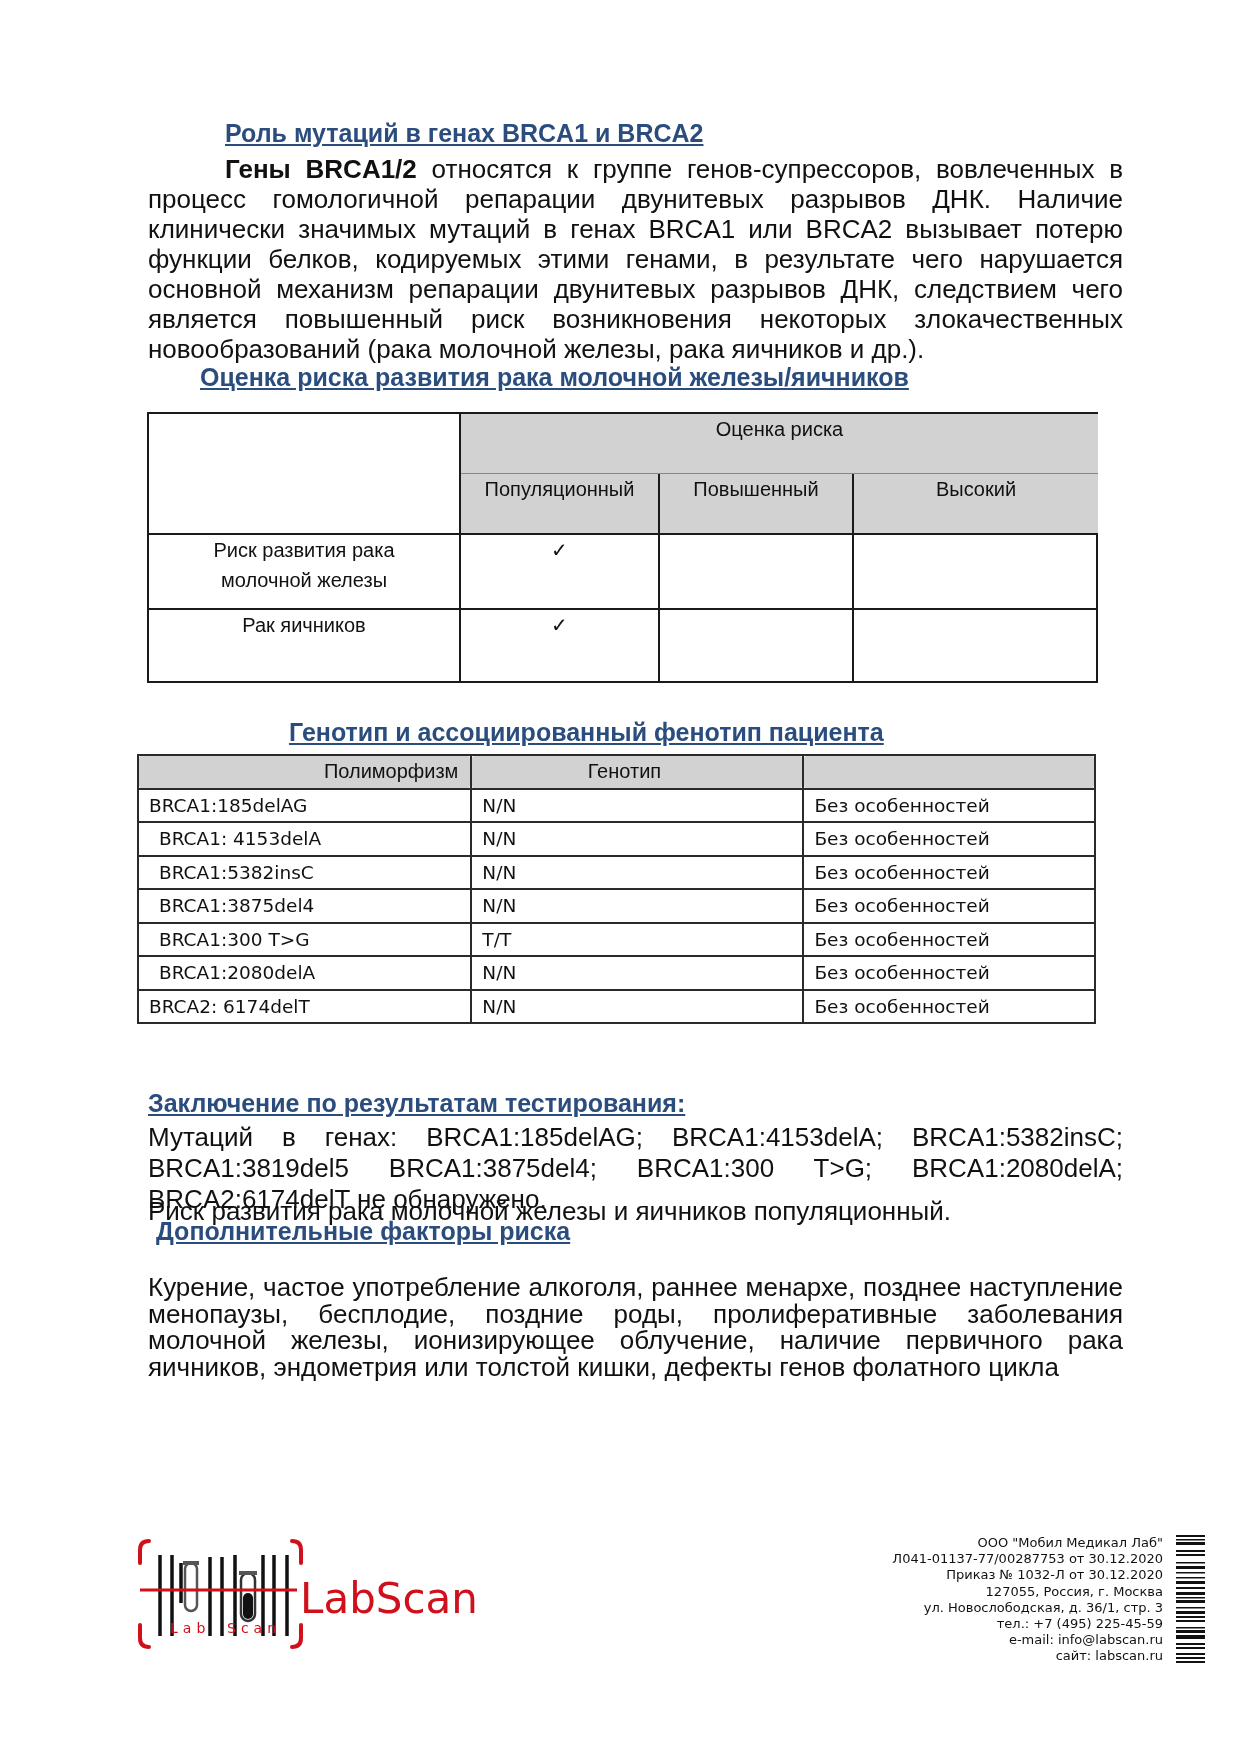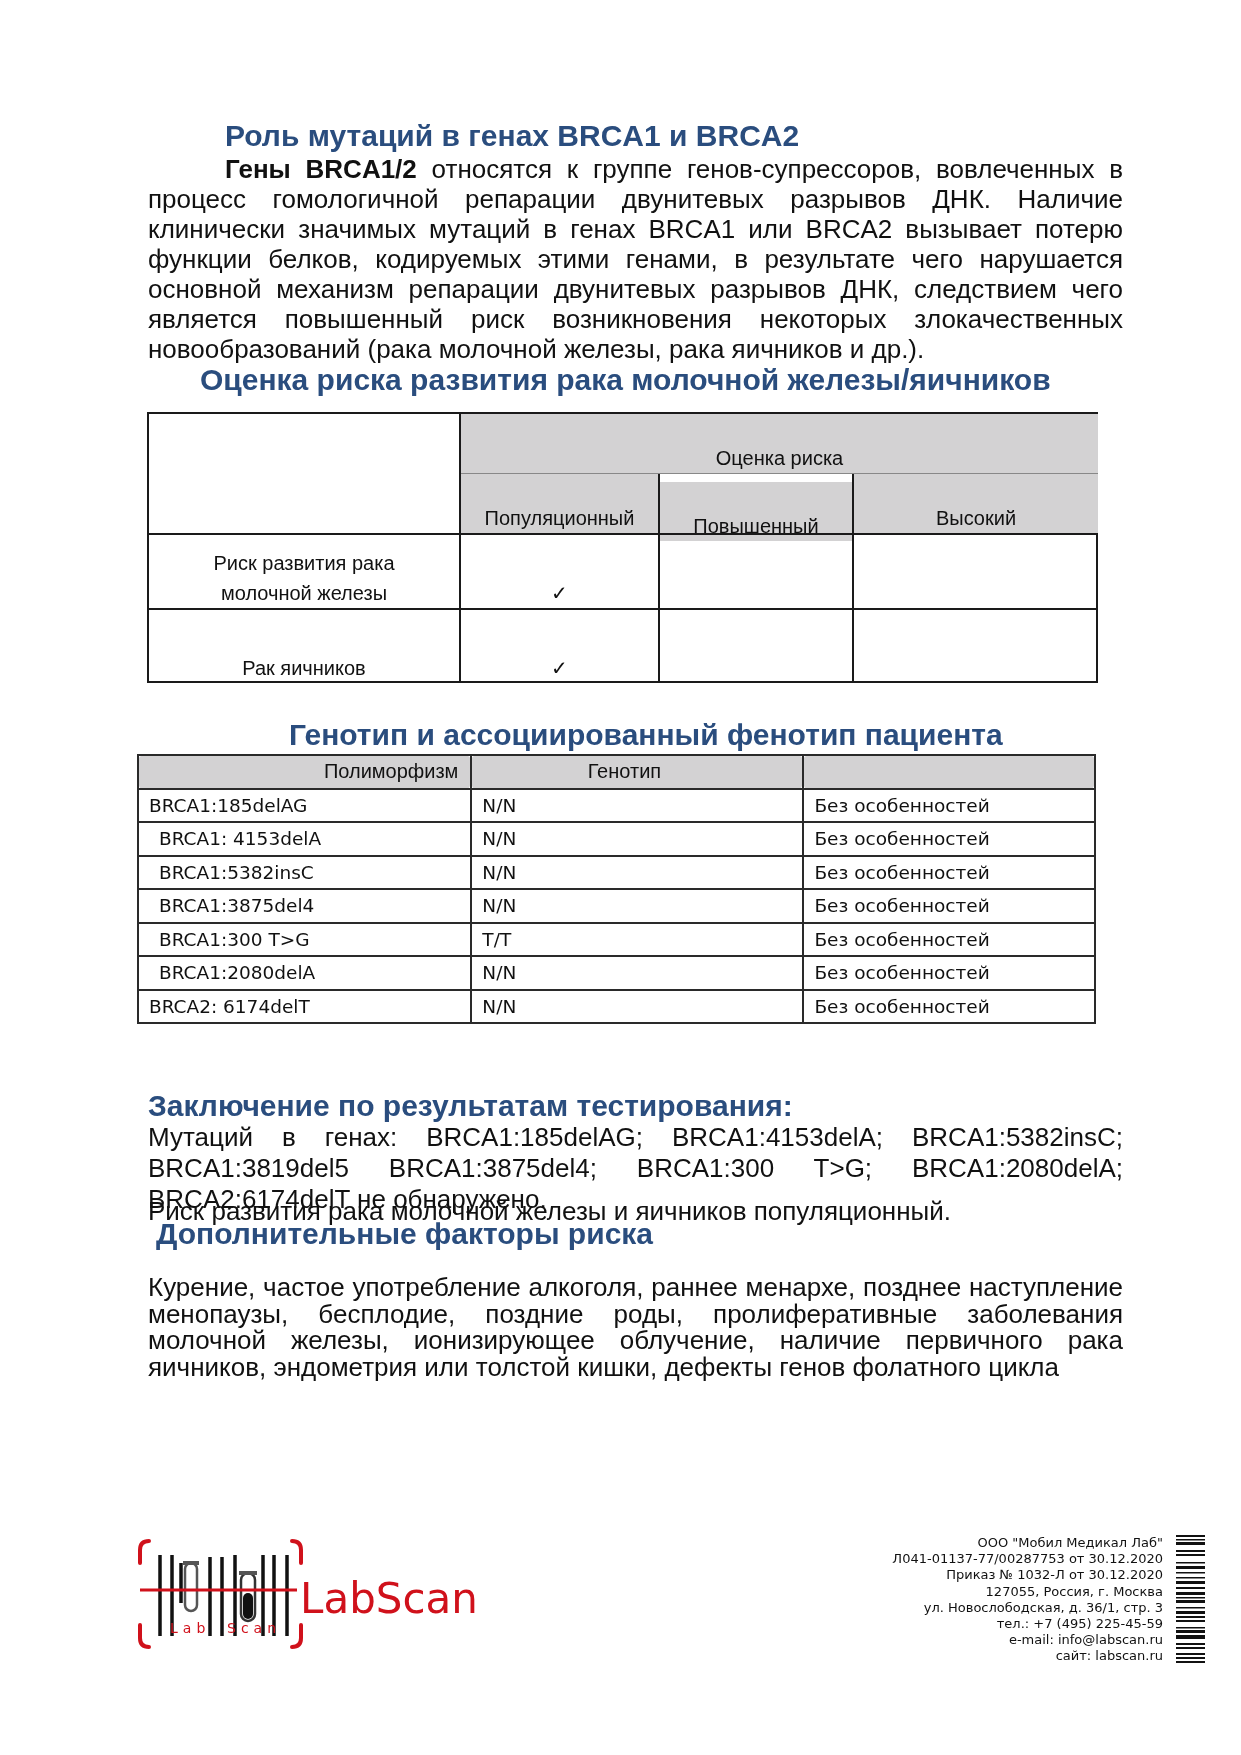--- a/index.html
+++ b/index.html
@@ -1,24 +1,24 @@
 <!DOCTYPE html>
 <html><head>
 <meta charset="utf-8">
 <style>
   html, body { margin: 0; padding: 0; background: #ffffff; }
   body { width: 1241px; height: 1755px; position: relative; overflow: hidden; font-family: "Liberation Sans", sans-serif; color: #111; }
   .abs { position: absolute; }
-  .h { color: #2a4d7e; font-weight: bold; font-size: 30px; white-space: nowrap; }
+  .h { color: #2a4d7e; font-weight: bold; font-size: 25px; white-space: nowrap; text-decoration: underline; }
   .para { font-size: 26px; line-height: 30px; text-align: justify; text-align-last: left; }
   .para b { font-weight: bold; }
 
   
   .risk { position: absolute; left: 147px; top: 412px; width: 951px; height: 271px; border: 2px solid #1a1a1a; box-sizing: border-box; }
-  .risk .cell { position: absolute; box-sizing: border-box; display: flex; align-items: flex-end; justify-content: center; text-align: center; font-size: 20px; line-height: 30px; }
+  .risk .cell { position: absolute; box-sizing: border-box; display: flex; align-items: flex-start; justify-content: center; text-align: center; font-size: 20px; line-height: 30px; }
   .risk .gray { background: #d3d2d3; }
   .vline { position: absolute; background: #1a1a1a; width: 2px; }
   .hline { position: absolute; background: #1a1a1a; height: 2px; }
   .check { font-size: 30px; font-family: "DejaVu Sans", sans-serif; }
 
   
   .geno { position: absolute; left: 137px; top: 754px; width: 959px; border-collapse: collapse; font-family: "DejaVu Sans", sans-serif; font-size: 18.5px; }
   .geno td, .geno th { border: 2px solid #2a2a2a; height: 31.5px; padding: 0 10px; font-weight: normal; text-align: left; white-space: nowrap; }
   .geno th { background: #d3d2d3; font-family: "Liberation Sans", sans-serif; font-size: 20px; border-radius: 6px; }
   .geno th.c1 { text-align: right; padding-right: 12px; }
@@ -42,21 +42,21 @@
 
 <div class="abs h" style="left:200px; top:363px;">Оценка риска развития рака молочной железы/яичников</div>
 
 <div class="risk">
   <div class="cell gray" style="left:312px; top:0; width:637px; height:59px;">
       <span>Оценка риска</span>
     </div>
   <div class="cell gray" style="left:312px; top:60px; width:197px; height:59px;">
       <span>Популяционный</span>
     </div>
-  <div class="cell gray" style="left:511px; top:68px; width:192px; height:59px;">
+  <div class="cell gray" style="left:511px; top:60px; width:192px; height:59px;">
       <span>Повышенный</span>
     </div>
   <div class="cell gray" style="left:705px; top:60px; width:244px; height:59px;">
       <span>Высокий</span>
     </div>
 
   <div class="cell" style="left:0; top:121px; width:310px; height:73px;">
       <span style="display:block; width:220px;">Риск развития рака молочной железы</span>
     </div>
   <div class="cell check" style="left:312px; top:121px; width:197px; height:73px;">✓</div>

